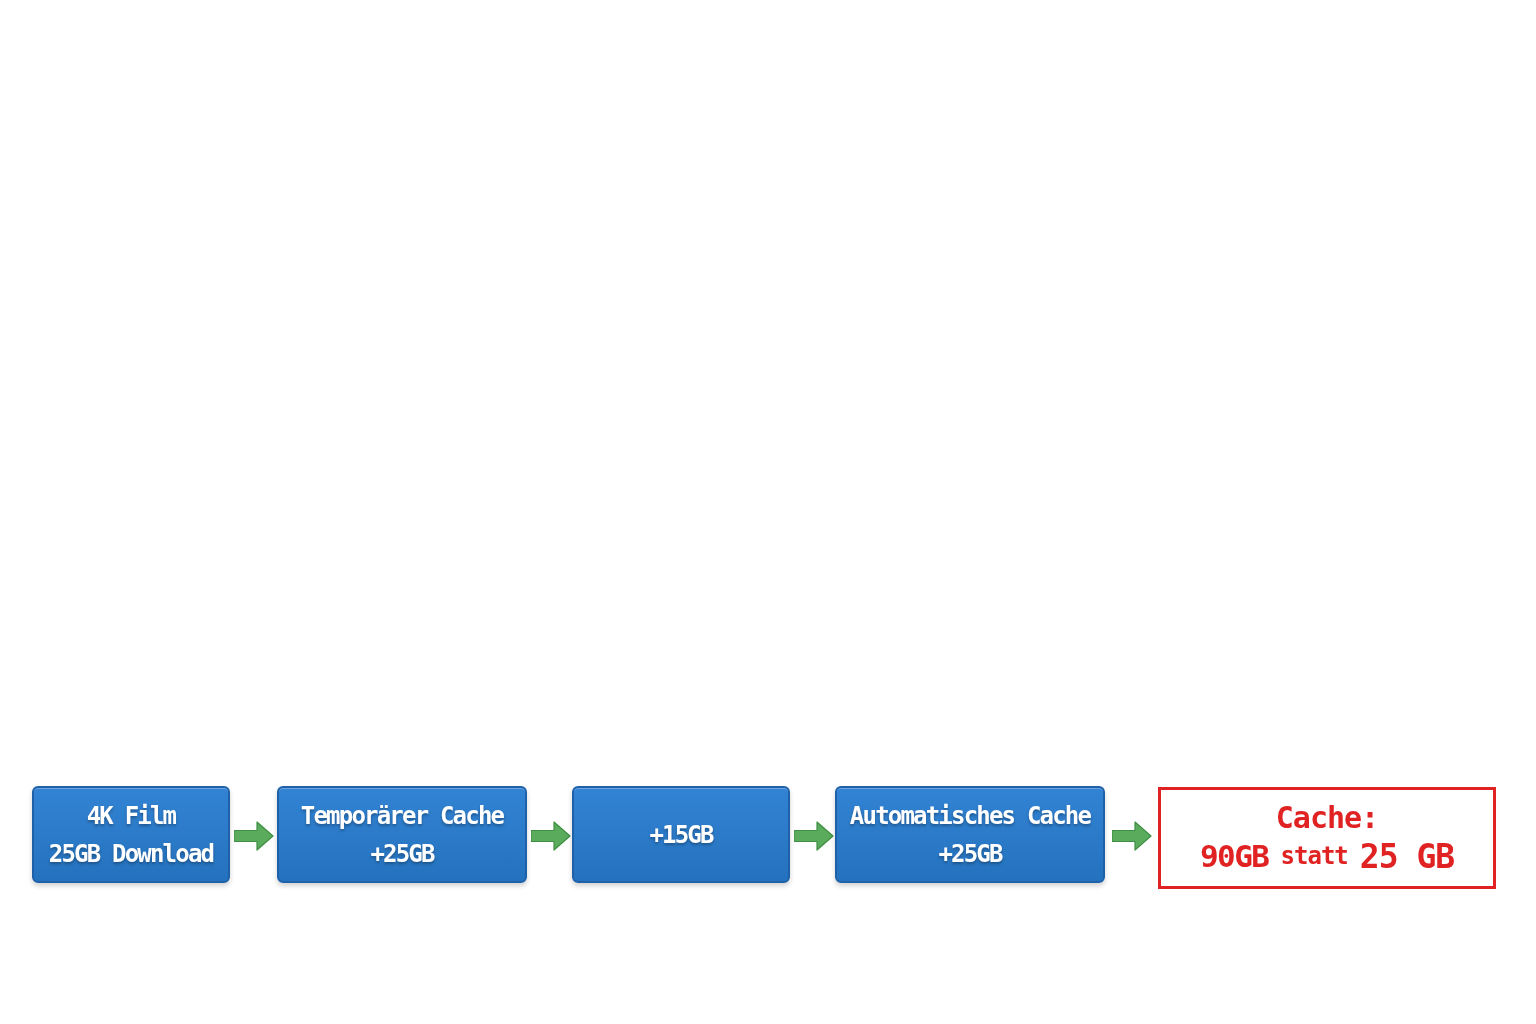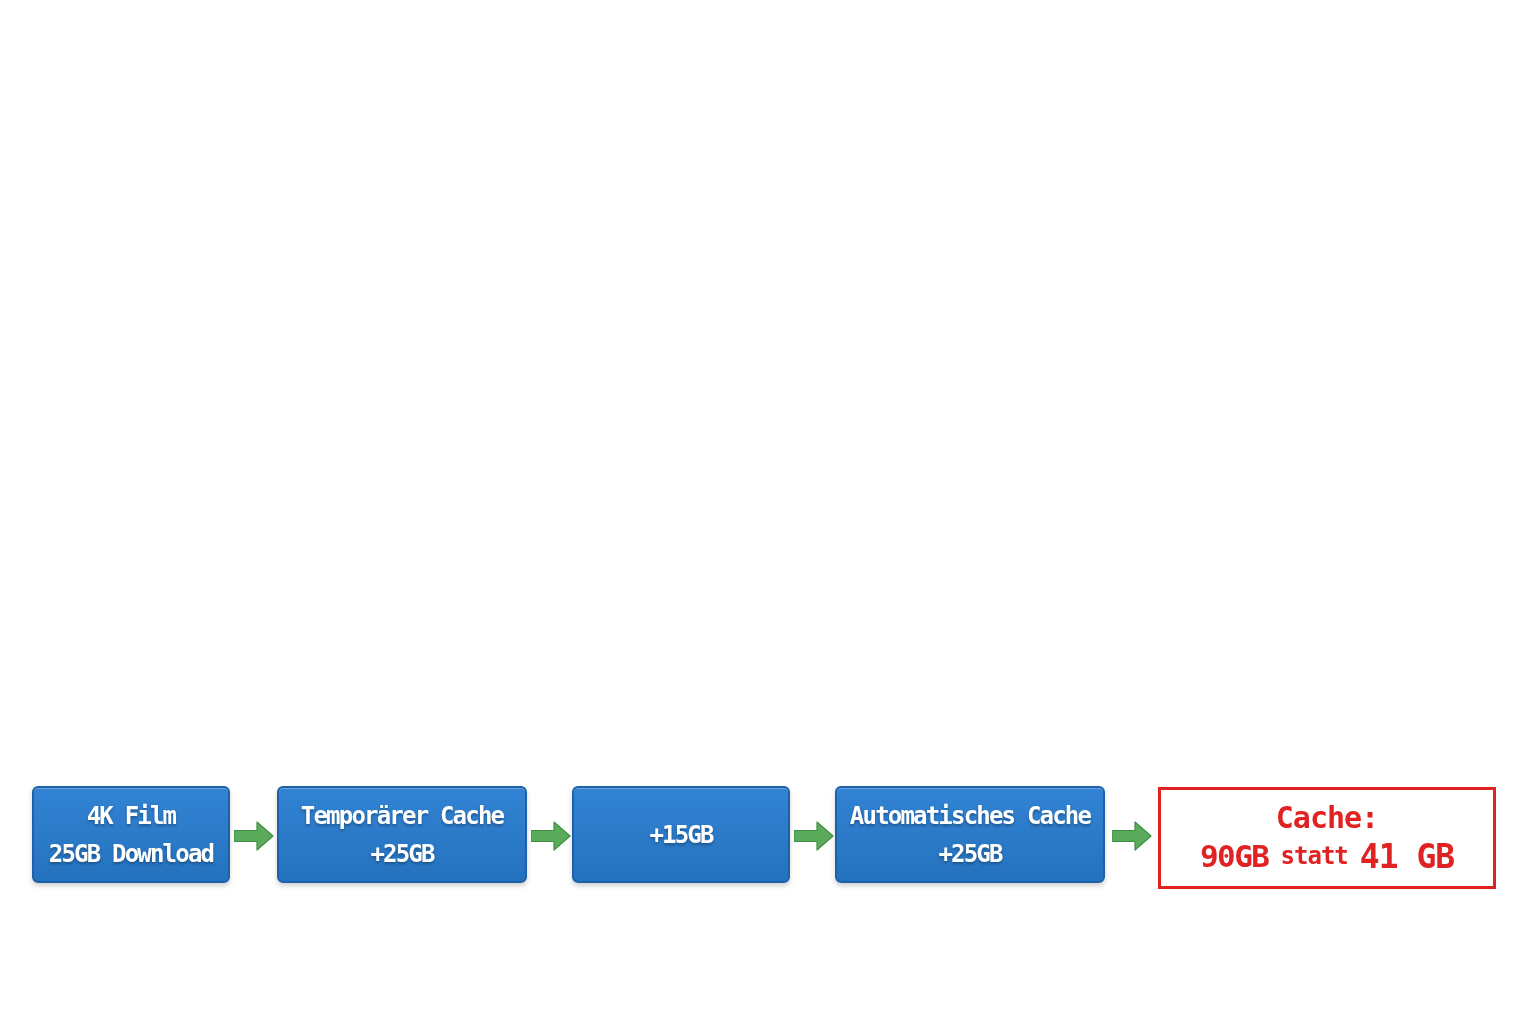--- a/index.html
+++ b/index.html
@@ -119,17 +119,17 @@
 
   <svg class="flow-arrow arrow-4" viewBox="0 0 40 32">
     <polygon points="0,10.5 23,10.5 23,2 39,16 23,30 23,21.5 0,21.5" fill="#5aab5c" stroke="#3f8f44" stroke-width="1.2" stroke-linejoin="round"></polygon>
   </svg>
 
   <div class="total-box">
     <div class="total-title">Cache:</div>
     <div class="total-line2">
       <span class="total-amount">90GB</span>
       <span class="statt-label">statt</span>
-      <span class="original-amount">41 GB</span>
+      <span class="original-amount">25 GB</span>
     </div>
   </div>
 
 </div>
 
 </body></html>

